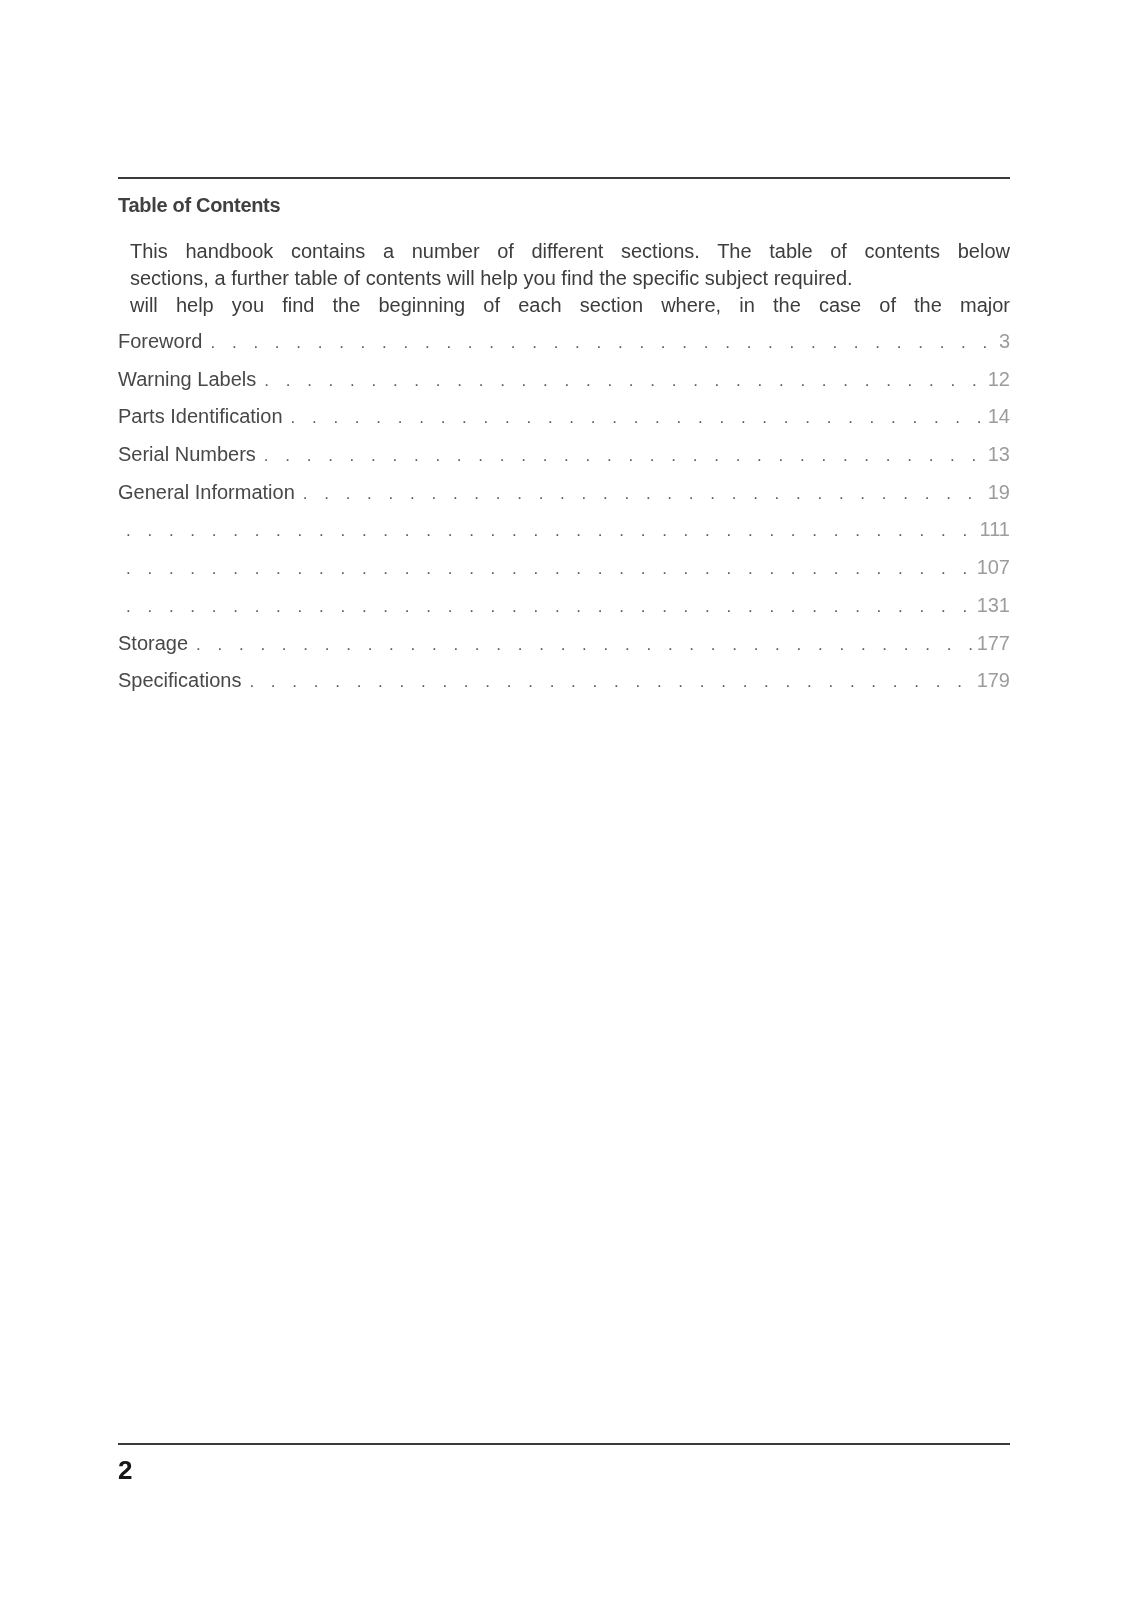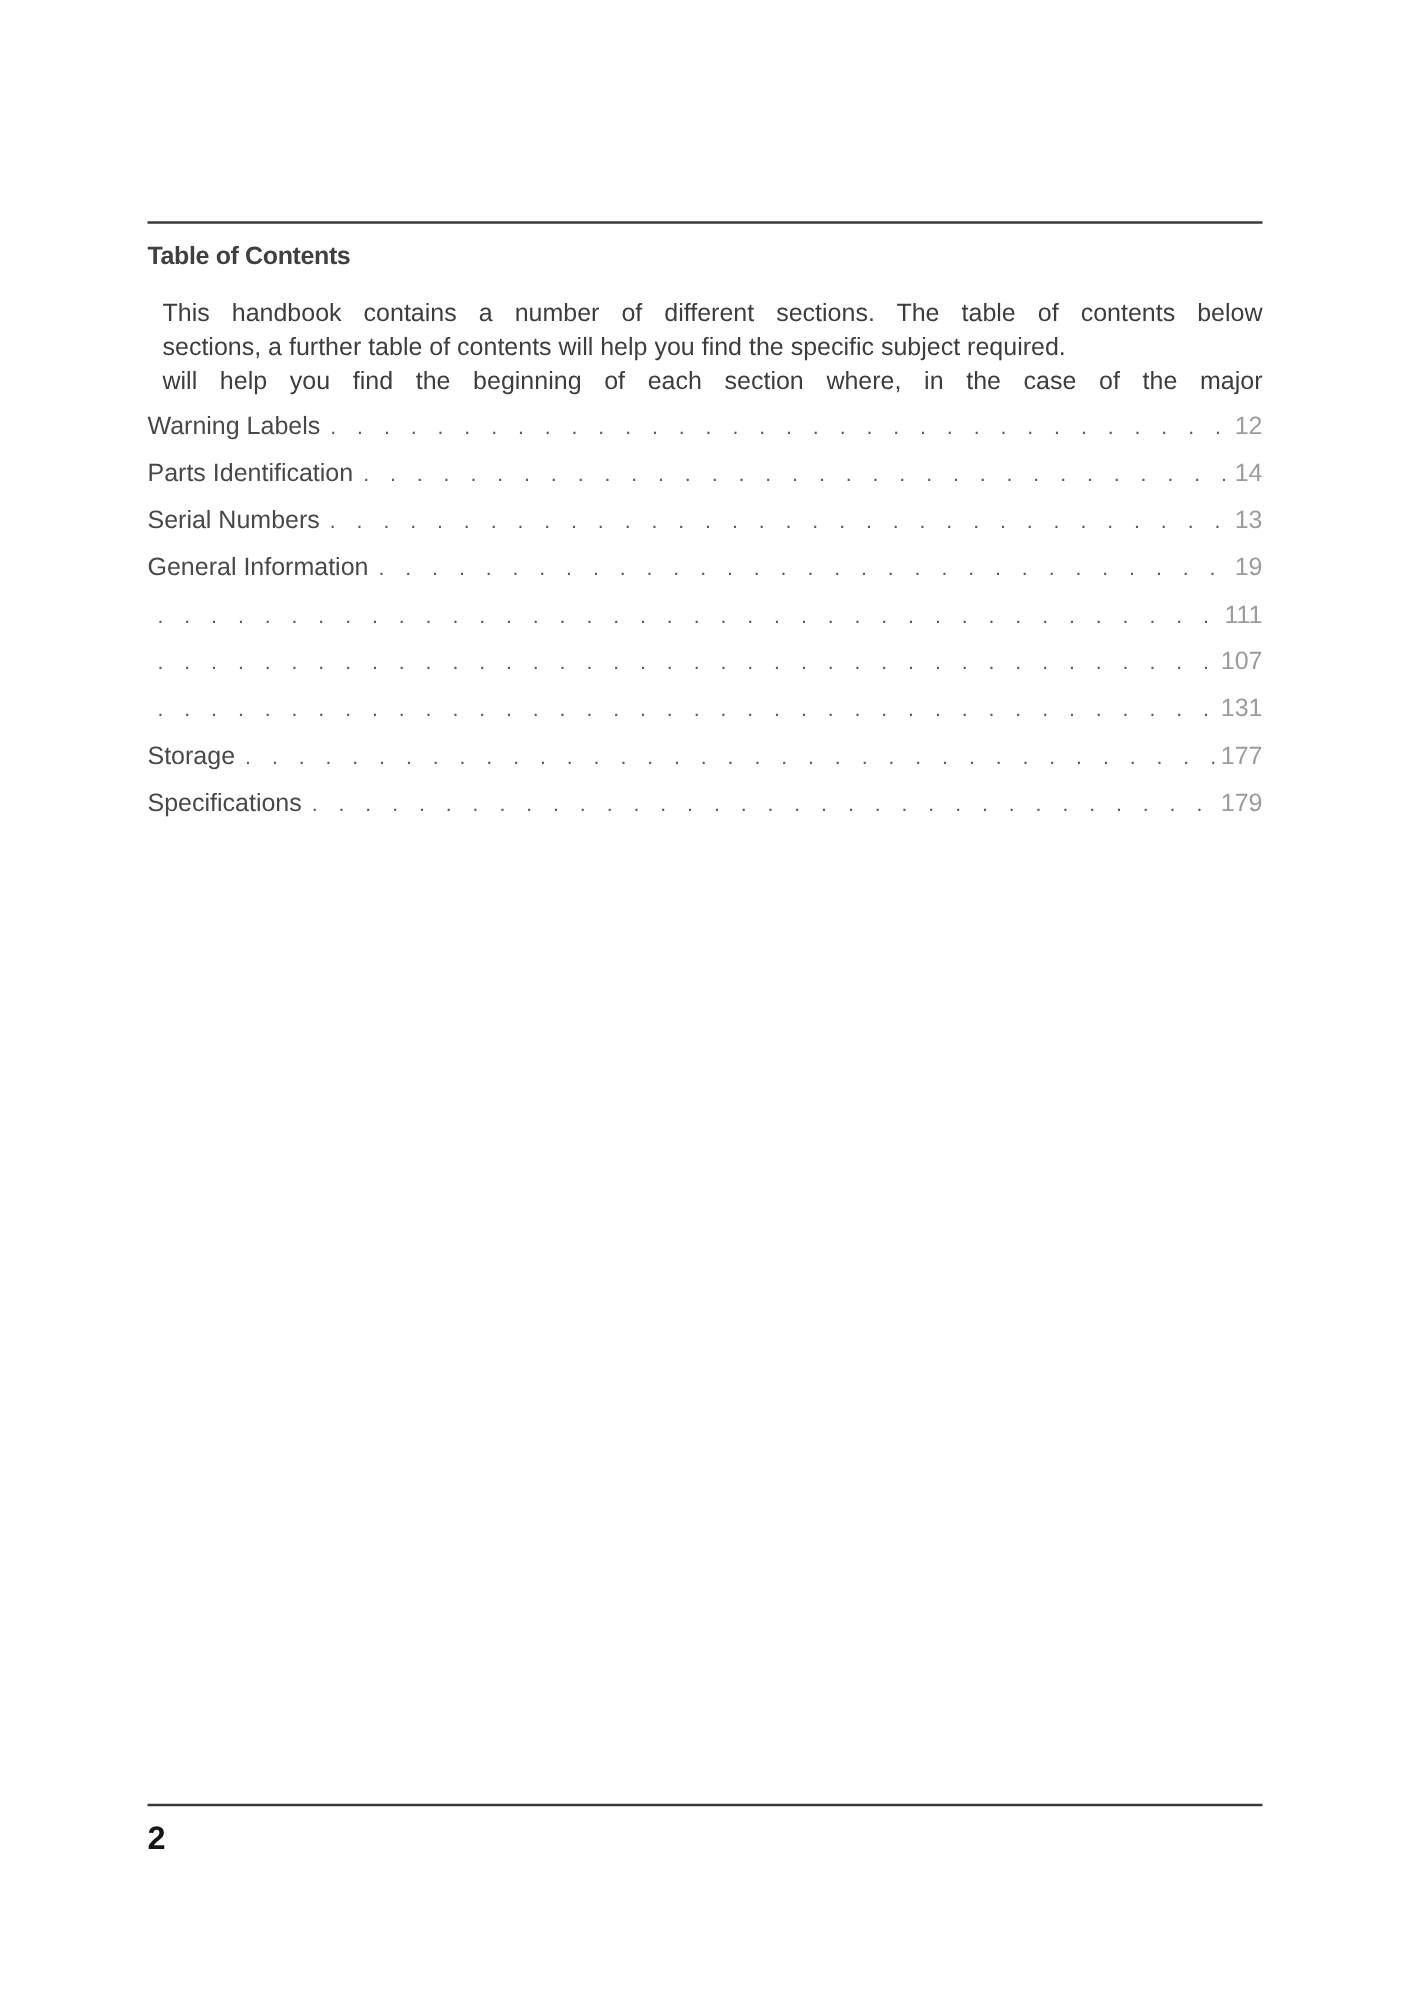--- a/index.html
+++ b/index.html
@@ -110,20 +110,25 @@
   <h1 class="doc-title">Table of Contents</h1>
 
   <div class="intro">
     <div class="intro-line">This handbook contains a number of different sections. The table of contents below</div>
     <div class="intro-line last">sections, a further table of contents will help you find the specific subject required.</div>
     <div class="intro-line">will help you find the beginning of each section where, in the case of the major</div>
   </div>
 
   <div class="toc">
     <div class="toc-row">
+      <span class="toc-label">Foreword</span>
+      <span class="toc-dots"></span>
+      <span class="toc-page">3</span>
+    </div>
+    <div class="toc-row">
       <span class="toc-label">Warning Labels</span>
       <span class="toc-dots"></span>
       <span class="toc-page">12</span>
     </div>
     <div class="toc-row">
       <span class="toc-label">Parts Identification</span>
       <span class="toc-dots"></span>
       <span class="toc-page">14</span>
     </div>
     <div class="toc-row">

